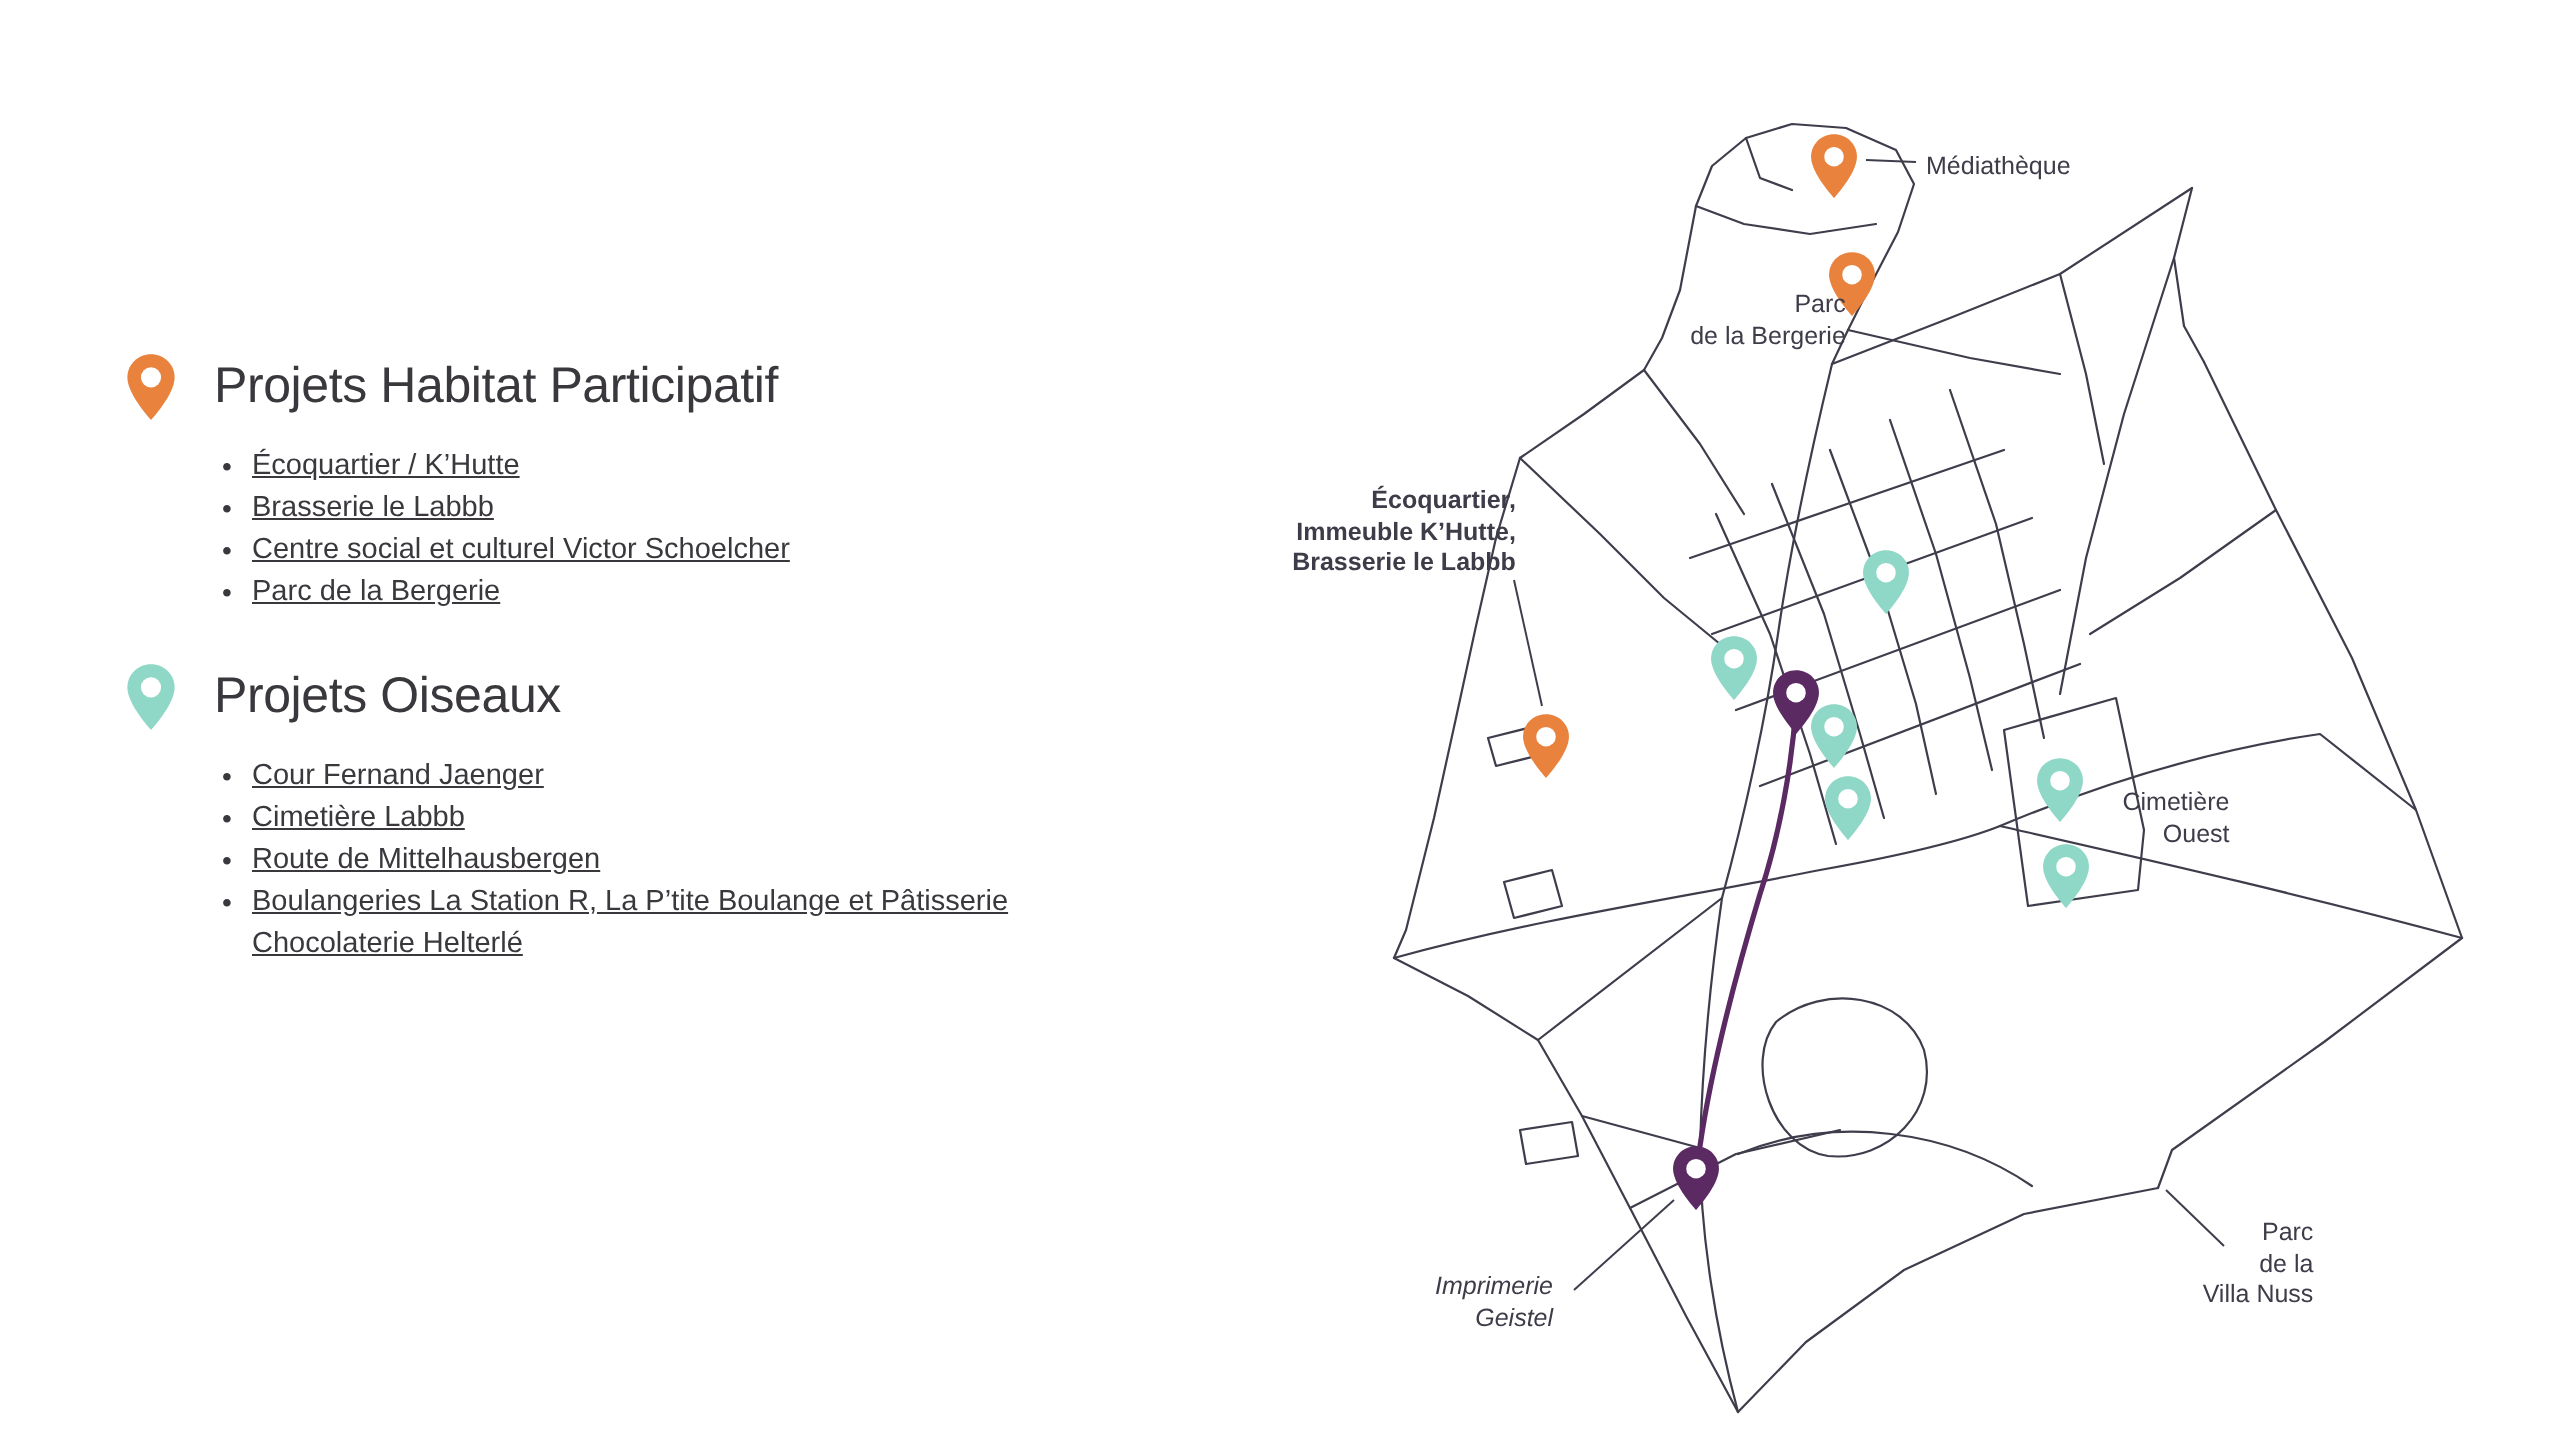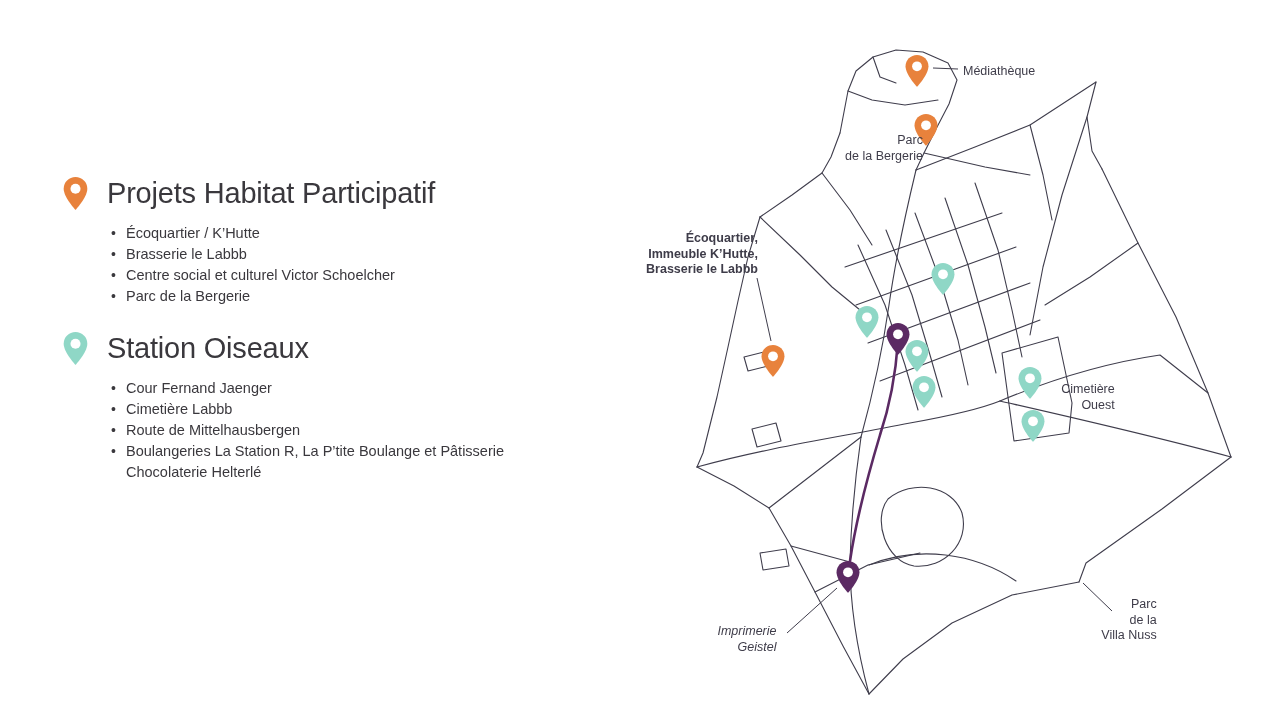--- a/index.html
+++ b/index.html
@@ -5,32 +5,32 @@
   html,body{margin:0;padding:0;background:#ffffff;}
   .stage{
     position:relative;width:1276px;height:716px;overflow:hidden;background:#fff;
     font-family:"Liberation Sans", sans-serif;color:#3a383d;
   }
   
   .legend{position:absolute;left:62px;top:176px;width:520px;}
   .legend-section{margin:0 0 24px 0;}
   .legend-head{display:flex;align-items:center;gap:18px;height:35px;}
   .legend-head h2{
-    margin:0;font-size:29px;font-weight:400;letter-spacing:-0.2px;color:#3a383d;
+    margin:0;font-size:25px;font-weight:400;letter-spacing:-0.2px;color:#3a383d;
   }
   .legend-pin{flex:0 0 auto;display:block;}
-  .legend ul{list-style:none;margin:12px 0 24px 48px;padding:0;max-width:430px;}
+  .legend ul{list-style:none;margin:12px 0 24px 48px;padding:0;max-width:430px;text-decoration:underline;}
   .legend li{
     position:relative;padding-left:16px;font-size:14.5px;line-height:21px;color:#3a383d;
   }
   .legend li::before{
     content:"•";position:absolute;left:1px;top:0;font-size:14px;color:#3a383d;
   }
   
-  .map{position:absolute;left:620px;top:5px;width:656px;height:672px;}
+  .map{position:absolute;left:620px;top:17px;width:656px;height:672px;}
   .map svg.layer{position:absolute;left:0;top:0;width:656px;height:716px;}
   .map-pin{position:absolute;width:26px;height:34px;}
   .map-pin svg{display:block;filter:none;}
   .map-label{
     position:absolute;font-size:12.5px;line-height:15.5px;color:#3e3c49;white-space:nowrap;
   }
   .map-label.center{transform:translateX(-50%);text-align:right;}
   .map-label.left{text-align:left;}
 </style>
 </head>
@@ -58,21 +58,21 @@
 
     <section class="legend-section">
     </section>
 
     <section class="legend-section">
       <div class="legend-head">
         <svg class="legend-pin" width="27" height="35" viewBox="0 0 24 32">
           <path d="M12 1 C6 1 1.2 5.7 1.2 11.6 c0 7.8 10.8 19.4 10.8 19.4 s10.8 -11.6 10.8 -19.4 C22.8 5.7 18 1 12 1 Z" fill="#8FD7C6"></path>
           <circle cx="12" cy="11.6" r="4.6" fill="#ffffff"></circle>
         </svg>
-        <h2>Station Oiseaux</h2>
+        <h2>Projets Oiseaux</h2>
       </div>
       <ul>
           <li>Cour Fernand Jaenger</li>
           <li>Cimetière Labbb</li>
           <li>Route de Mittelhausbergen</li>
           <li>Boulangeries La Station R, La P’tite Boulange et Pâtisserie Chocolaterie Helterlé</li>
         </ul>
     </section>
 
   </aside>

